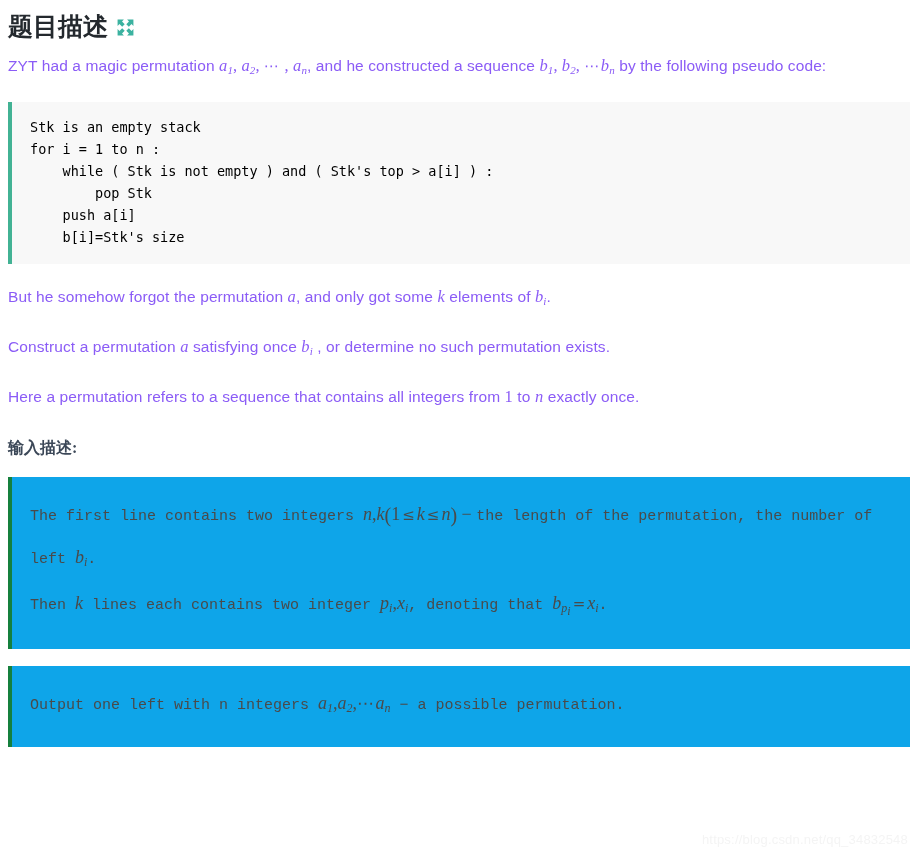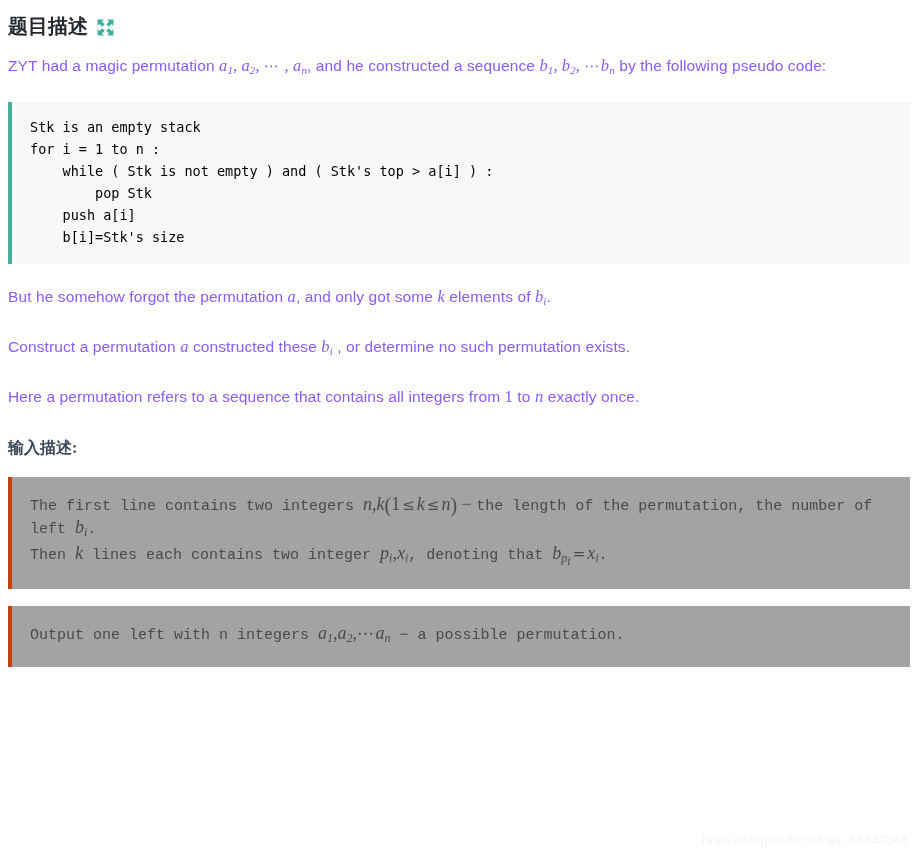--- a/index.html
+++ b/index.html
@@ -23,21 +23,21 @@
     width: 918px;
     height: 852px;
     padding: 0 8px;
   }
 
   
   .section-title {
     display: flex;
     align-items: center;
     gap: 8px;
-    font-size: 20px;
+    font-size: 25px;
     font-weight: bold;
     color: #24292e;
     margin: 0;
     padding-top: 13px;
     line-height: 26px;
     font-family: "Liberation Sans", sans-serif;
   }
   .expand-icon {
     display: inline-flex;
     width: 19px;
@@ -89,27 +89,27 @@
     padding: 14px 18px 16px 18px;
     font-family: "DejaVu Sans Mono", monospace;
     font-size: 13.5px;
     line-height: 22px;
     color: #000000;
     white-space: pre;
     overflow: hidden;
   }
 
   .quoteblock {
-    background: #a3a3a3;
-    border-left: 4px solid #c2410c;
+    background: #0ea5e9;
+    border-left: 4px solid #15803d;
     margin: 17px 0 0 0;
     padding: 17px 18px 18px 18px;
     font-family: "Liberation Mono", monospace;
     font-size: 15px;
-    line-height: 20px;
+    line-height: 40px;
     color: #4a4a4a;
   }
   .quoteblock .qline { margin: 0; }
   .quoteblock .qline + .qline { }
 
   .quoteblock .m {
     font-family: "Liberation Serif", serif;
     font-style: italic;
     font-size: 18px;
   }
@@ -178,21 +178,21 @@
 
   <pre class="codeblock">Stk is an empty stack
 for i = 1 to n :
     while ( Stk is not empty ) and ( Stk's top &gt; a[i] ) :
         pop Stk
     push a[i]
     b[i]=Stk's size</pre>
 
   <p class="para tight"><span>But he somehow forgot the permutation </span><span class="m">a</span><span>, and only got some </span><span class="m">k</span><span> elements of </span><span class="m"><span>b</span><span class="sub">i</span></span><span>.</span></p>
 
-  <p class="para tight"><span>Construct a permutation </span><span class="m">a</span><span> constructed these </span><span class="m"><span>b</span><span class="sub">i</span></span><span> , or determine no such permutation exists.</span></p>
+  <p class="para tight"><span>Construct a permutation </span><span class="m">a</span><span> satisfying once </span><span class="m"><span>b</span><span class="sub">i</span></span><span> , or determine no such permutation exists.</span></p>
 
   <p class="para tight"><span>Here a permutation refers to a sequence that contains all integers from </span><span class="num">1</span><span> to </span><span class="m">n</span><span> exactly once.</span></p>
 
   <h3 class="subhead">输入描述:</h3>
 
   <div class="quoteblock">
     <div class="qline"><span>The first line contains two integers </span><span class="m">n</span><span class="num">,</span><span class="m">k</span><span class="paren">(</span><span class="num">1</span><span class="rel">≤</span><span class="m">k</span><span class="rel">≤</span><span class="m">n</span><span class="paren">)</span><span class="num"> − </span><span>the length of the permutation, the number of  left </span><span class="m"><span>b</span><span class="sub">i</span></span><span>.</span></div>
 
     <div class="qline"><span>Then </span><span class="m">k</span><span> lines each contains two integer </span><span class="m"><span>p</span><span class="sub">i</span></span><span class="num">,</span><span class="m"><span>x</span><span class="sub">i</span></span><span>, denoting that </span><span class="m"><span>b</span><span class="sub"><span>p</span><span class="sub">i</span></span></span><span class="rel">=</span><span class="m"><span>x</span><span class="sub">i</span></span><span>.</span></div>
   </div>

